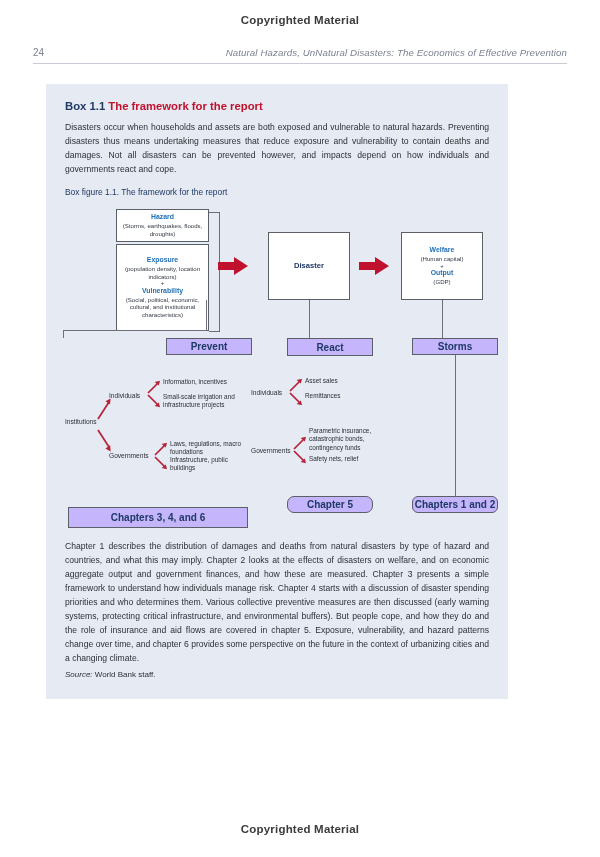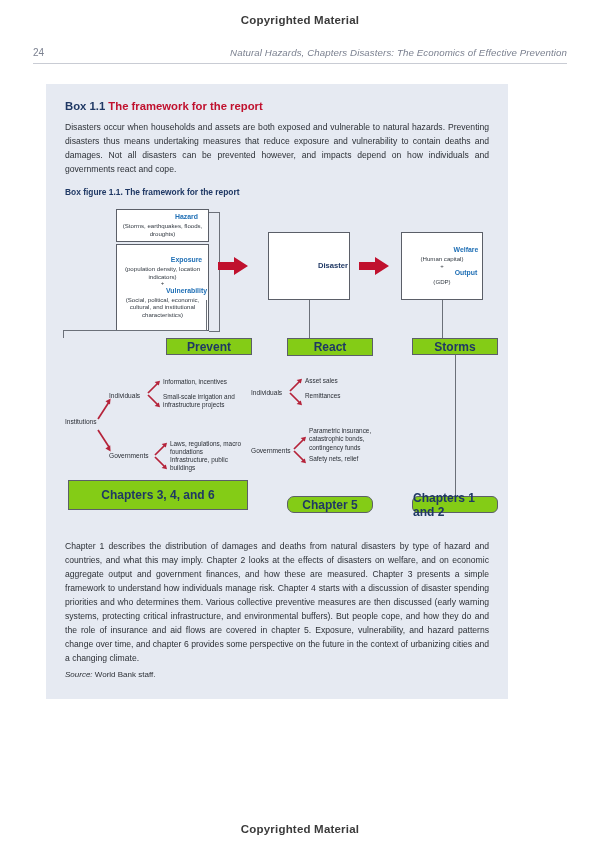--- a/index.html
+++ b/index.html
@@ -42,58 +42,58 @@
   .box-title{
     position:absolute;top:16px;left:19px;font-size:11.3px;font-weight:bold;
   }
   .box-title .bnum{color:#1f3864;}
   .box-title .btxt{color:#c0112e;text-align:center;}
   .box-intro{
     position:absolute;top:37px;left:19px;width:424px;
     font-size:8.6px;line-height:1.62;color:#2c3036;text-align:justify;
   }
   .figcap{
-    position:absolute;top:103px;left:19px;font-size:8.4px;font-weight:bold;color:#1f3864;
+    position:absolute;top:103px;left:19px;font-size:8.4px;font-weight:normal;color:#1f3864;
   }
 
   
   .fig{position:absolute;top:118px;left:0;width:462px;height:330px;}
 
   .nodebox{
     position:absolute;background:#ffffff;border:1px solid #5b5f68;
     box-sizing:border-box;
     display:flex;flex-direction:column;align-items:center;justify-content:center;
     text-align:center;
   }
-  .nb-h{color:#1f6fb5;font-weight:bold;font-size:6.9px;line-height:1.25;padding-left:48px;}
+  .nb-h{color:#1f6fb5;font-weight:bold;font-size:6.9px;line-height:1.25;}
   .nb-h.dark{color:#1f3864;}
   .nb-s{color:#333a42;font-size:6.1px;line-height:1.28;}
   .nb-plus{color:#333a42;font-size:6px;line-height:1.1;}
 
   
   #hazard{left:70px;top:7px;width:93px;height:33px;padding:2px 3px;}
   
   #expvul{left:70px;top:42px;width:93px;height:87px;padding:3px 4px;}
   
   #disaster{left:222px;top:30px;width:82px;height:68px;}
   #disaster .nb-h{font-size:7.6px;}
   
   #welfare{left:355px;top:30px;width:82px;height:68px;padding:3px;}
 
   
   .bandbox{
-    position:absolute;background:#84cc16;border:1px solid #5b5f68;box-sizing:border-box;
+    position:absolute;background:#c4b5fd;border:1px solid #5b5f68;box-sizing:border-box;
     display:flex;align-items:center;justify-content:center;
-    color:#1f3864;font-weight:bold;font-size:12px;
+    color:#1f3864;font-weight:bold;font-size:10px;
   }
   #prevent{left:120px;top:136px;width:86px;height:17px;}
   #react{left:241px;top:136px;width:86px;height:18px;}
   #outcome{left:366px;top:136px;width:86px;height:17px;}
 
-  #chap346{left:22px;top:278px;width:180px;height:30px;}
+  #chap346{left:22px;top:305px;width:180px;height:21px;}
   #chap5{left:241px;top:294px;width:86px;height:17px;border-radius:7px;}
   #chap12{left:366px;top:294px;width:86px;height:17px;border-radius:6px;}
 
   
   .ln{position:absolute;background:#6b7079;}
   .brk{position:absolute;border:1px solid #6b7079;border-left:none;box-sizing:border-box;}
 
   
   .redarrow{position:absolute;width:30px;height:18px;}
   #ra1{left:172px;top:55px;}
@@ -125,21 +125,21 @@
 </style>
 </head>
 <body>
 
 <div class="page">
 
   <div class="copyright-top">Copyrighted Material</div>
 
   <div class="runhead">
     <div class="folio">24</div>
-    <div class="rtitle">Natural Hazards, Chapters Disasters: The Economics of Effective Prevention</div>
+    <div class="rtitle">Natural Hazards, UnNatural Disasters: The Economics of Effective Prevention</div>
   </div>
   <div class="rule"></div>
 
   <div class="box">
 
     <div class="box-title">
       <span class="bnum">Box 1.1</span>
       <span class="btxt">The framework for the report</span>
     </div>
 

